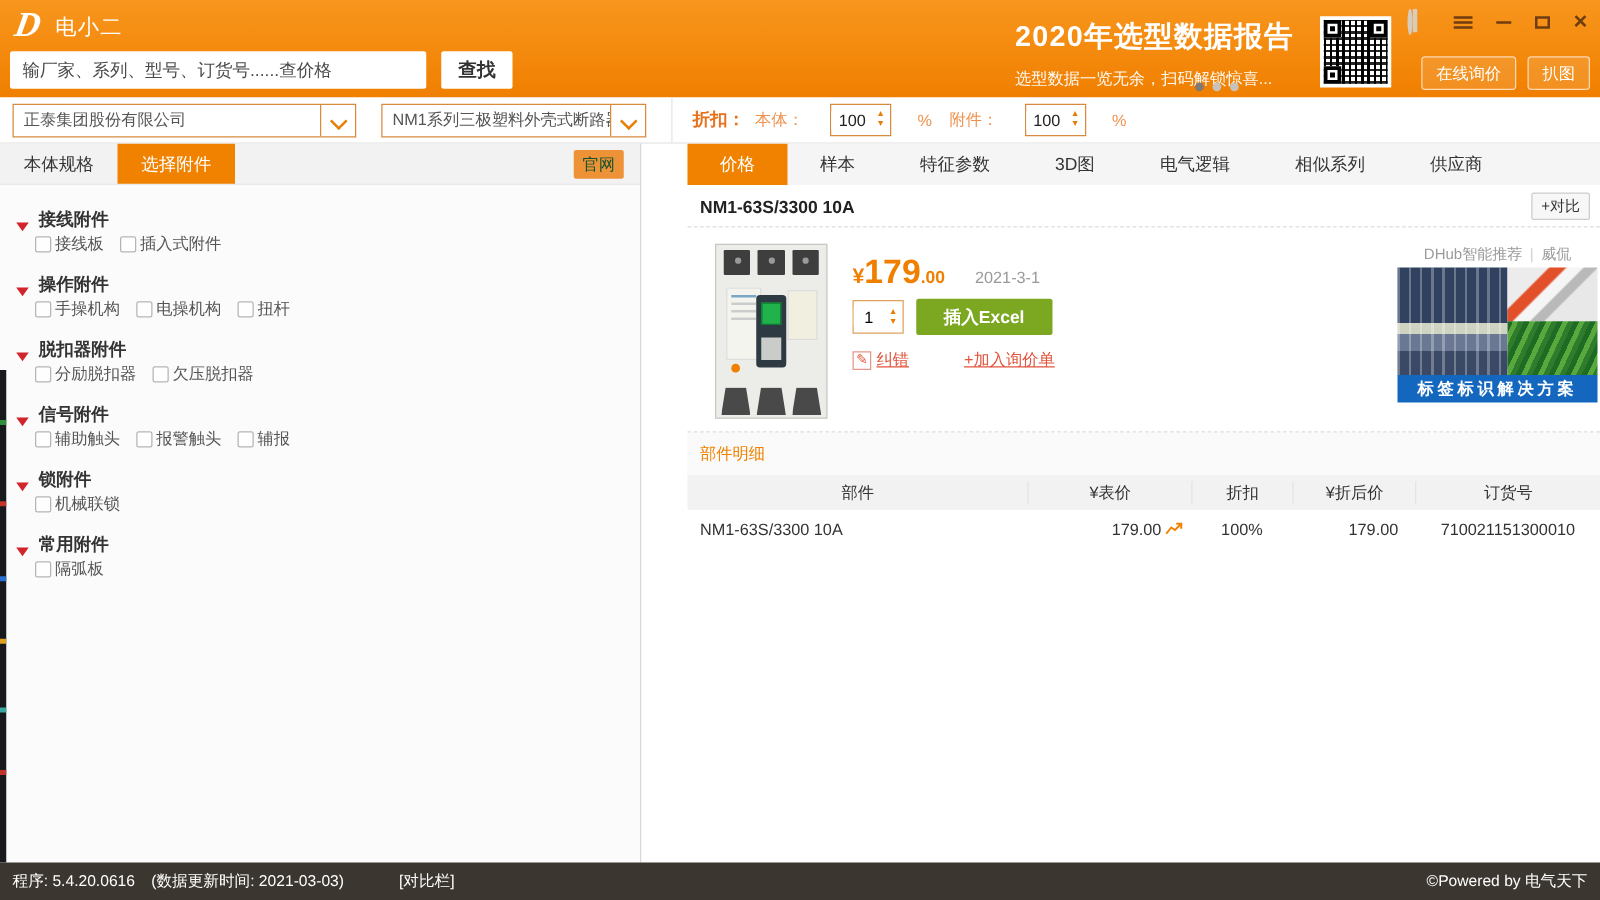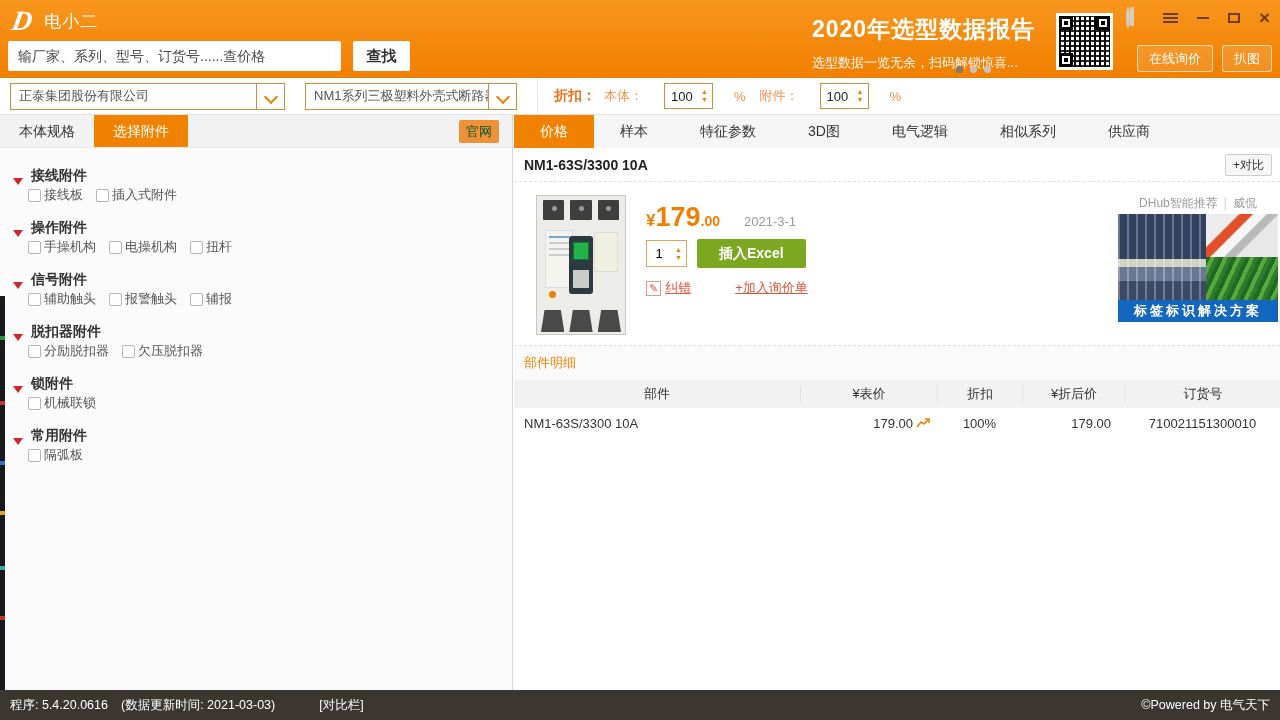--- a/index.html
+++ b/index.html
@@ -68,21 +68,21 @@
   .gw-btn { position:absolute; right:13px; top:5px; height:23px; line-height:21px; padding:0 7px;
     background:#EE9238; color:#14532d; font-size:13px; border:0; border-radius:2px; }
   .lp-body { padding:13px 0 0 13px; }
   .sec-h { display:flex; align-items:flex-end; height:24px; font-size:14px; font-weight:bold; color:#333; }
   .tri { width:0; height:0; border-left:5px solid transparent; border-right:5px solid transparent;
     border-top:7px solid #D2242B; margin-right:8px; }
   .items { display:flex; gap:13px; margin:1px 0 9px 15px; }
   .chk { display:flex; align-items:center; font-size:13px; color:#555; }
   .box { width:13px; height:13px; border:1px solid #B5B5B5; background:#FEFEFE; border-radius:2px; margin-right:3px; }
   
-  .rp { position:absolute; top:115px; left:514px; right:0; height:575px; background:#fff; }
+  .rp { position:absolute; top:115px; left:514px; right:0; height:575px; background:#fff;padding-left:36px; }
   .rp-tabs { height:33px; background:#F5F5F5; display:flex; }
   .rp-tab { padding:0 26px; line-height:33px; font-size:14px; color:#333; }
   .rp-tab.active { background:#F08200; color:#fff; }
   .title-row { height:34px; position:relative; border-bottom:1px dashed #DDD; }
   .ptitle { line-height:34px; margin-left:10px; font-size:14px; font-weight:bold; color:#222; }
   .cmp-btn { position:absolute; right:8px; top:6px; height:22px; padding:0 7px; background:#F7F7F7;
     border:1px solid #CCC; font-size:12px; color:#333; border-radius:2px; }
   .prod { height:164px; position:relative; border-bottom:1px dashed #DDD; }
   
   .brk { position:absolute; left:22px; top:13px; width:90px; height:140px; background:#ECECE8; border:1px solid #C9C9C3; }
@@ -263,50 +263,50 @@
             </label>
           <label class="chk">
               <span class="box"></span>
               <span>扭杆</span>
             </label>
         </div>
       </div>
       <div class="sec">
         <div class="sec-h">
           <span class="tri"></span>
+          <span>脱扣器附件</span>
+        </div>
+        <div class="items">
+          <label class="chk">
+              <span class="box"></span>
+              <span>分励脱扣器</span>
+            </label>
+          <label class="chk">
+              <span class="box"></span>
+              <span>欠压脱扣器</span>
+            </label>
+        </div>
+      </div>
+      <div class="sec">
+        <div class="sec-h">
+          <span class="tri"></span>
           <span>信号附件</span>
         </div>
         <div class="items">
           <label class="chk">
               <span class="box"></span>
               <span>辅助触头</span>
             </label>
           <label class="chk">
               <span class="box"></span>
               <span>报警触头</span>
             </label>
           <label class="chk">
               <span class="box"></span>
               <span>辅报</span>
-            </label>
-        </div>
-      </div>
-      <div class="sec">
-        <div class="sec-h">
-          <span class="tri"></span>
-          <span>脱扣器附件</span>
-        </div>
-        <div class="items">
-          <label class="chk">
-              <span class="box"></span>
-              <span>分励脱扣器</span>
-            </label>
-          <label class="chk">
-              <span class="box"></span>
-              <span>欠压脱扣器</span>
             </label>
         </div>
       </div>
       <div class="sec">
         <div class="sec-h">
           <span class="tri"></span>
           <span>锁附件</span>
         </div>
         <div class="items">
           <label class="chk">

